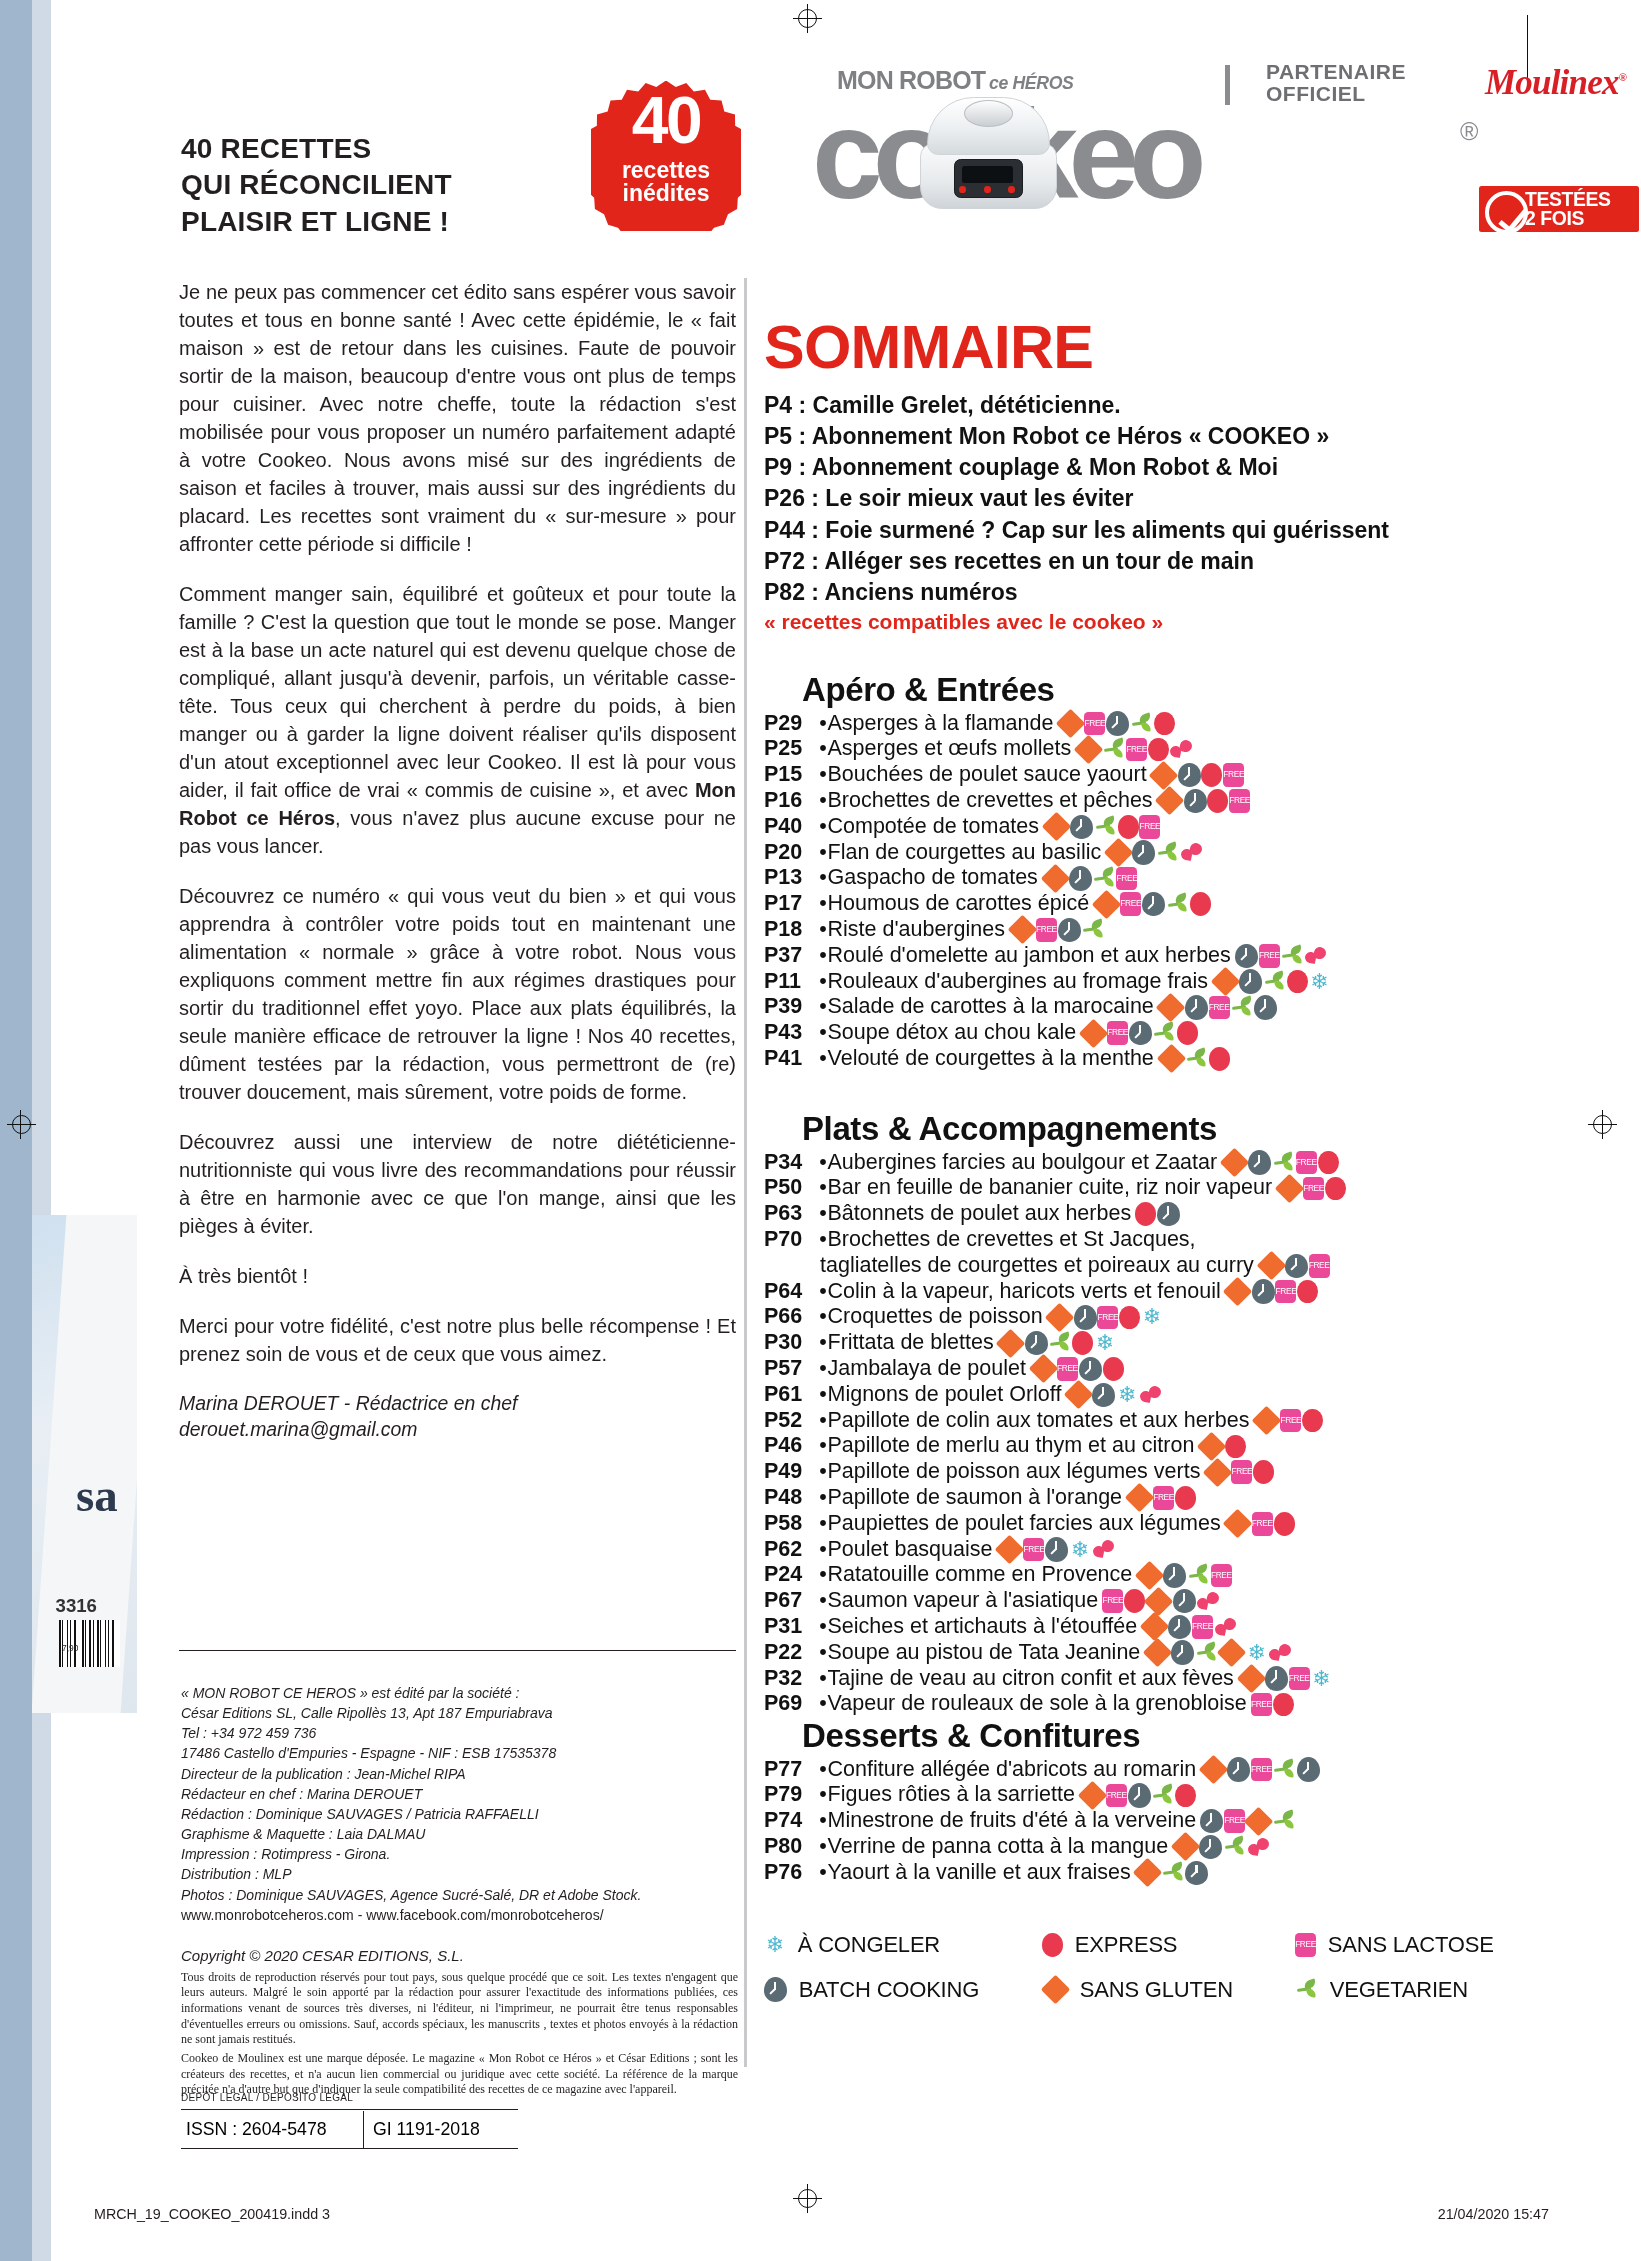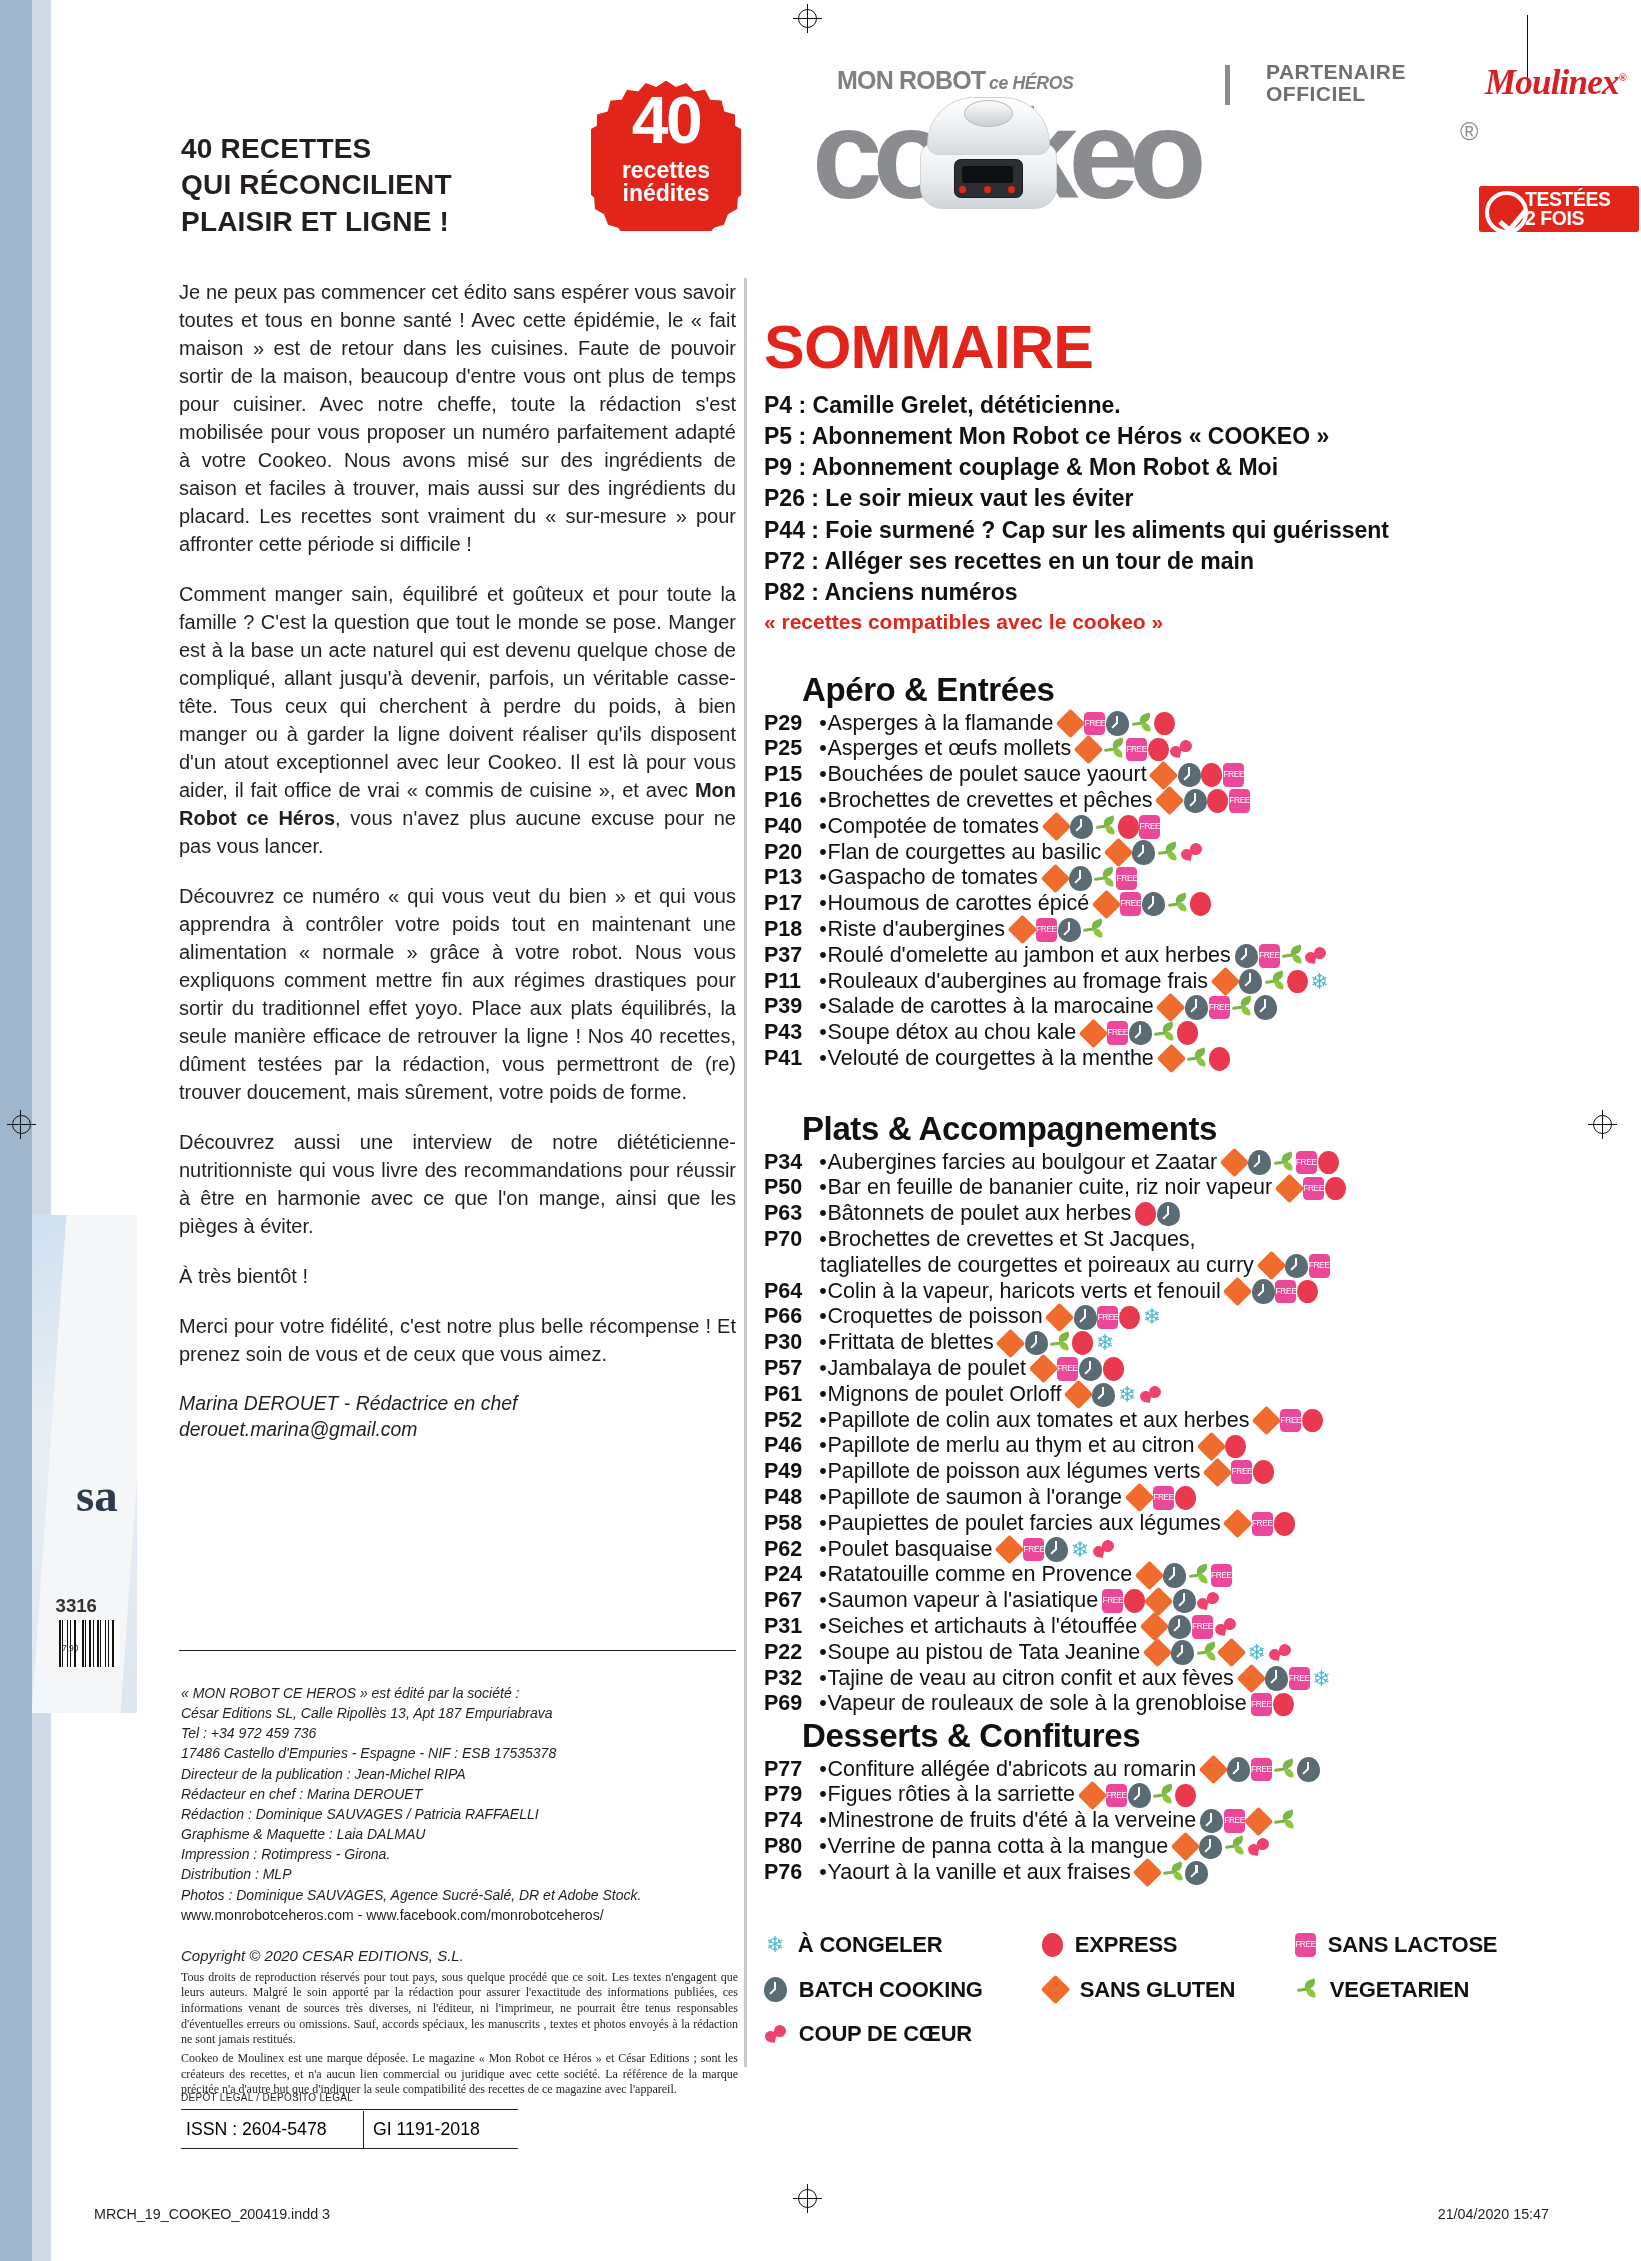--- a/index.html
+++ b/index.html
@@ -140,21 +140,21 @@
   .ic-snow{width:22px;height:22px;position:relative;color:#4cb8cf;font-size:22px;line-height:22px;text-align:center;}
   .ic-heart{width:23px;height:20px;position:relative;}
   .ic-heart .h1,.ic-heart .h2{position:absolute;background:#ef426f;}
   .ic-heart .h1{left:0.8px;top:6.7px;width:11px;height:11px;border-radius:11px 11px 1.7px 11px;transform:rotate(12deg);}
   .ic-heart .h2{left:10px;top:0.8px;width:11.8px;height:11.8px;border-radius:11.8px 11.8px 11.8px 1.7px;transform:rotate(12deg);}
 
   
   .legend{position:absolute;left:764px;width:844px;}
   .legend .lrow{display:flex;align-items:center;margin-bottom:18.6px;}
   .legend .cell{display:flex;align-items:center;}
-  .legend .cell .lab{font-size:22px;font-weight:bold;color:#111;margin-left:11.8px;letter-spacing:-0.2px;}
+  .legend .cell .lab{font-size:22px;font-weight:normal;color:#111;margin-left:11.8px;letter-spacing:-0.2px;}
   .legend .c1{width:278px;}
   .legend .c2{width:253px;}
   .legend .c3{width:278px;}
 
   
   .footer{position:absolute;left:0;top:2206px;width:1642px;font-size:14.3px;color:#231f20;}
   .footer .fl{position:absolute;left:94px;}
   .footer .fr{position:absolute;right:93px;}
 </style>
 </head>
@@ -890,29 +890,20 @@
         </div>
         <div class="cell c3">
           <span class="ic ic-veg">
             <span class="stem"></span>
             <span class="lf1"></span>
             <span class="lf2"></span>
           </span>
           <span class="lab">VEGETARIEN</span>
         </div>
       </div>
-      <div class="lrow">
-        <div class="cell c1">
-          <span class="ic ic-heart">
-            <span class="h1"></span>
-            <span class="h2"></span>
-          </span>
-          <span class="lab">COUP DE CŒUR</span>
-        </div>
-      </div>
     </div>
 
   <div class="footer">
     <span class="fl">MRCH_19_COOKEO_200419.indd   3</span>
     <span class="fr">21/04/2020   15:47</span>
   </div>
 
 </div>
 
 

